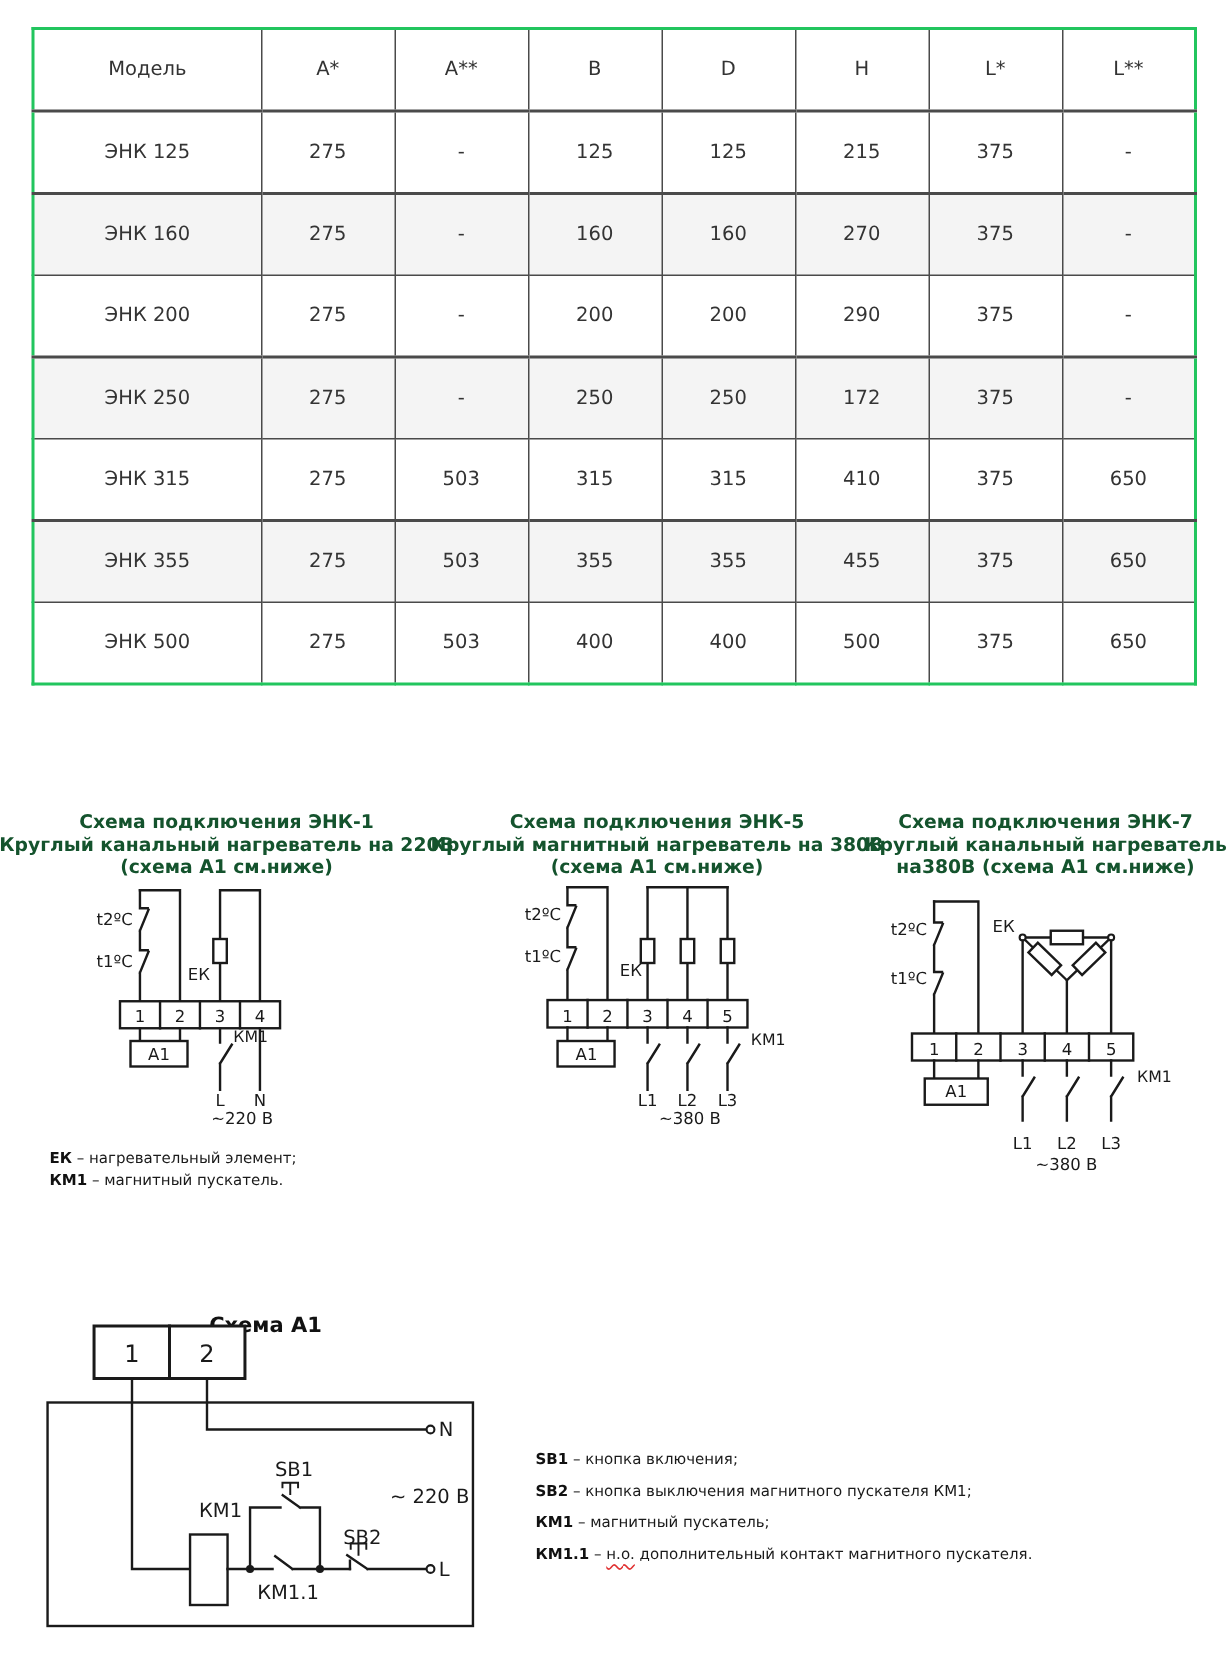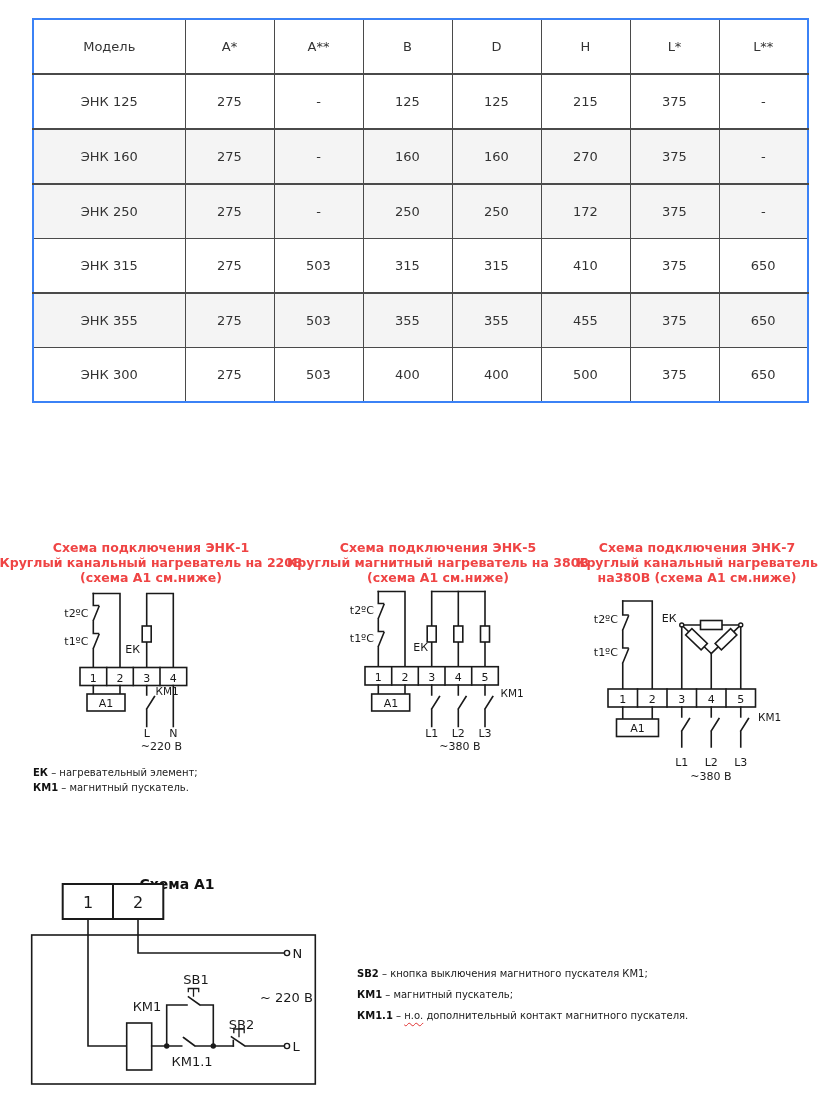--- a/index.html
+++ b/index.html
@@ -1,28 +1,28 @@
 <!DOCTYPE html>
 <html><head>
 <meta charset="utf-8">
 <style>
   html,body{margin:0;padding:0;background:#fff;}
   .page{position:relative;width:820px;height:1105px;background:#fff;overflow:hidden;
         font-family:"DejaVu Sans",sans-serif;color:#333;}
   
-  table.dims{position:absolute;left:32px;top:18px;border-collapse:collapse;
-             border:2px solid #3b82f6;table-layout:fixed;}
+  table.dims{position:absolute;left:21px;top:18px;border-collapse:collapse;
+             border:2px solid #22c55e;table-layout:fixed;}
   table.dims th,table.dims td{border:1px solid #4a4a4a;height:53px;text-align:center;
              font-size:13px;font-weight:normal;color:#333;padding:0;}
   tr.gray{background:#f4f4f4;}
   tr.gray td{border-top-width:2px;}
   table.dims thead th{border-bottom-width:2px;}
   
   .diag-title{position:absolute;transform:translateX(-50%);text-align:center;
-              font-weight:bold;font-size:12.5px;line-height:15px;color:#ef4444;}
+              font-weight:bold;font-size:12.5px;line-height:15px;color:#14532d;}
   .diag-title span{display:block;white-space:nowrap;}
   .a1-title{position:absolute;transform:translateX(-50%);font-weight:bold;
             font-size:14px;color:#111;white-space:nowrap;}
   
   .legend{position:absolute;font-size:10px;color:#1a1a1a;}
   .legend .row{white-space:nowrap;}
   .legend1 .row{line-height:15px;}
   .legend2 .row{line-height:21px;}
   .legend b{color:#111;}
   .sp{text-decoration:underline;text-decoration-style:wavy;
@@ -85,20 +85,30 @@
       <tr class="gray">
         <td>ЭНК 160</td>
         <td>275</td>
         <td>-</td>
         <td>160</td>
         <td>160</td>
         <td>270</td>
         <td>375</td>
         <td>-</td>
       </tr>
+      <tr>
+        <td>ЭНК 200</td>
+        <td>275</td>
+        <td>-</td>
+        <td>200</td>
+        <td>200</td>
+        <td>290</td>
+        <td>375</td>
+        <td>-</td>
+      </tr>
       <tr class="gray">
         <td>ЭНК 250</td>
         <td>275</td>
         <td>-</td>
         <td>250</td>
         <td>250</td>
         <td>172</td>
         <td>375</td>
         <td>-</td>
       </tr>
@@ -116,21 +126,21 @@
         <td>ЭНК 355</td>
         <td>275</td>
         <td>503</td>
         <td>355</td>
         <td>355</td>
         <td>455</td>
         <td>375</td>
         <td>650</td>
       </tr>
       <tr>
-        <td>ЭНК 300</td>
+        <td>ЭНК 500</td>
         <td>275</td>
         <td>503</td>
         <td>400</td>
         <td>400</td>
         <td>500</td>
         <td>375</td>
         <td>650</td>
       </tr>
     </tbody>
   </table>
@@ -152,20 +162,21 @@
   </div>
 
   <div class="legend legend1" style="left:33px;top:765px;">
     <div class="row"><b>ЕК</b><span> – нагревательный элемент;</span><span class="sp"></span><span></span></div>
     <div class="row"><b>КМ1</b><span> – магнитный пускатель.</span><span class="sp"></span><span></span></div>
   </div>
 
   <div class="a1-title" style="left:177px;top:852px;margin-top:24px;">Схема А1</div>
 
   <div class="legend legend2" style="left:357px;top:963px;">
+    <div class="row"><b>SB1</b><span> – кнопка включения;</span><span class="sp"></span><span></span></div>
     <div class="row"><b>SB2</b><span> – кнопка выключения магнитного пускателя КМ1;</span><span class="sp"></span><span></span></div>
     <div class="row"><b>КМ1</b><span> – магнитный пускатель;</span><span class="sp"></span><span></span></div>
     <div class="row"><b>КМ1.1</b><span> – </span><span class="sp">н.о.</span><span> дополнительный контакт магнитного пускателя.</span></div>
   </div>
 
   <svg class="overlay" width="820" height="1105" viewBox="0 0 820 1105">
 
     <g>
       <g>
         <path class="ln" d="M93.3,593.5 H120 M120,593.5 V667.5"></path>

